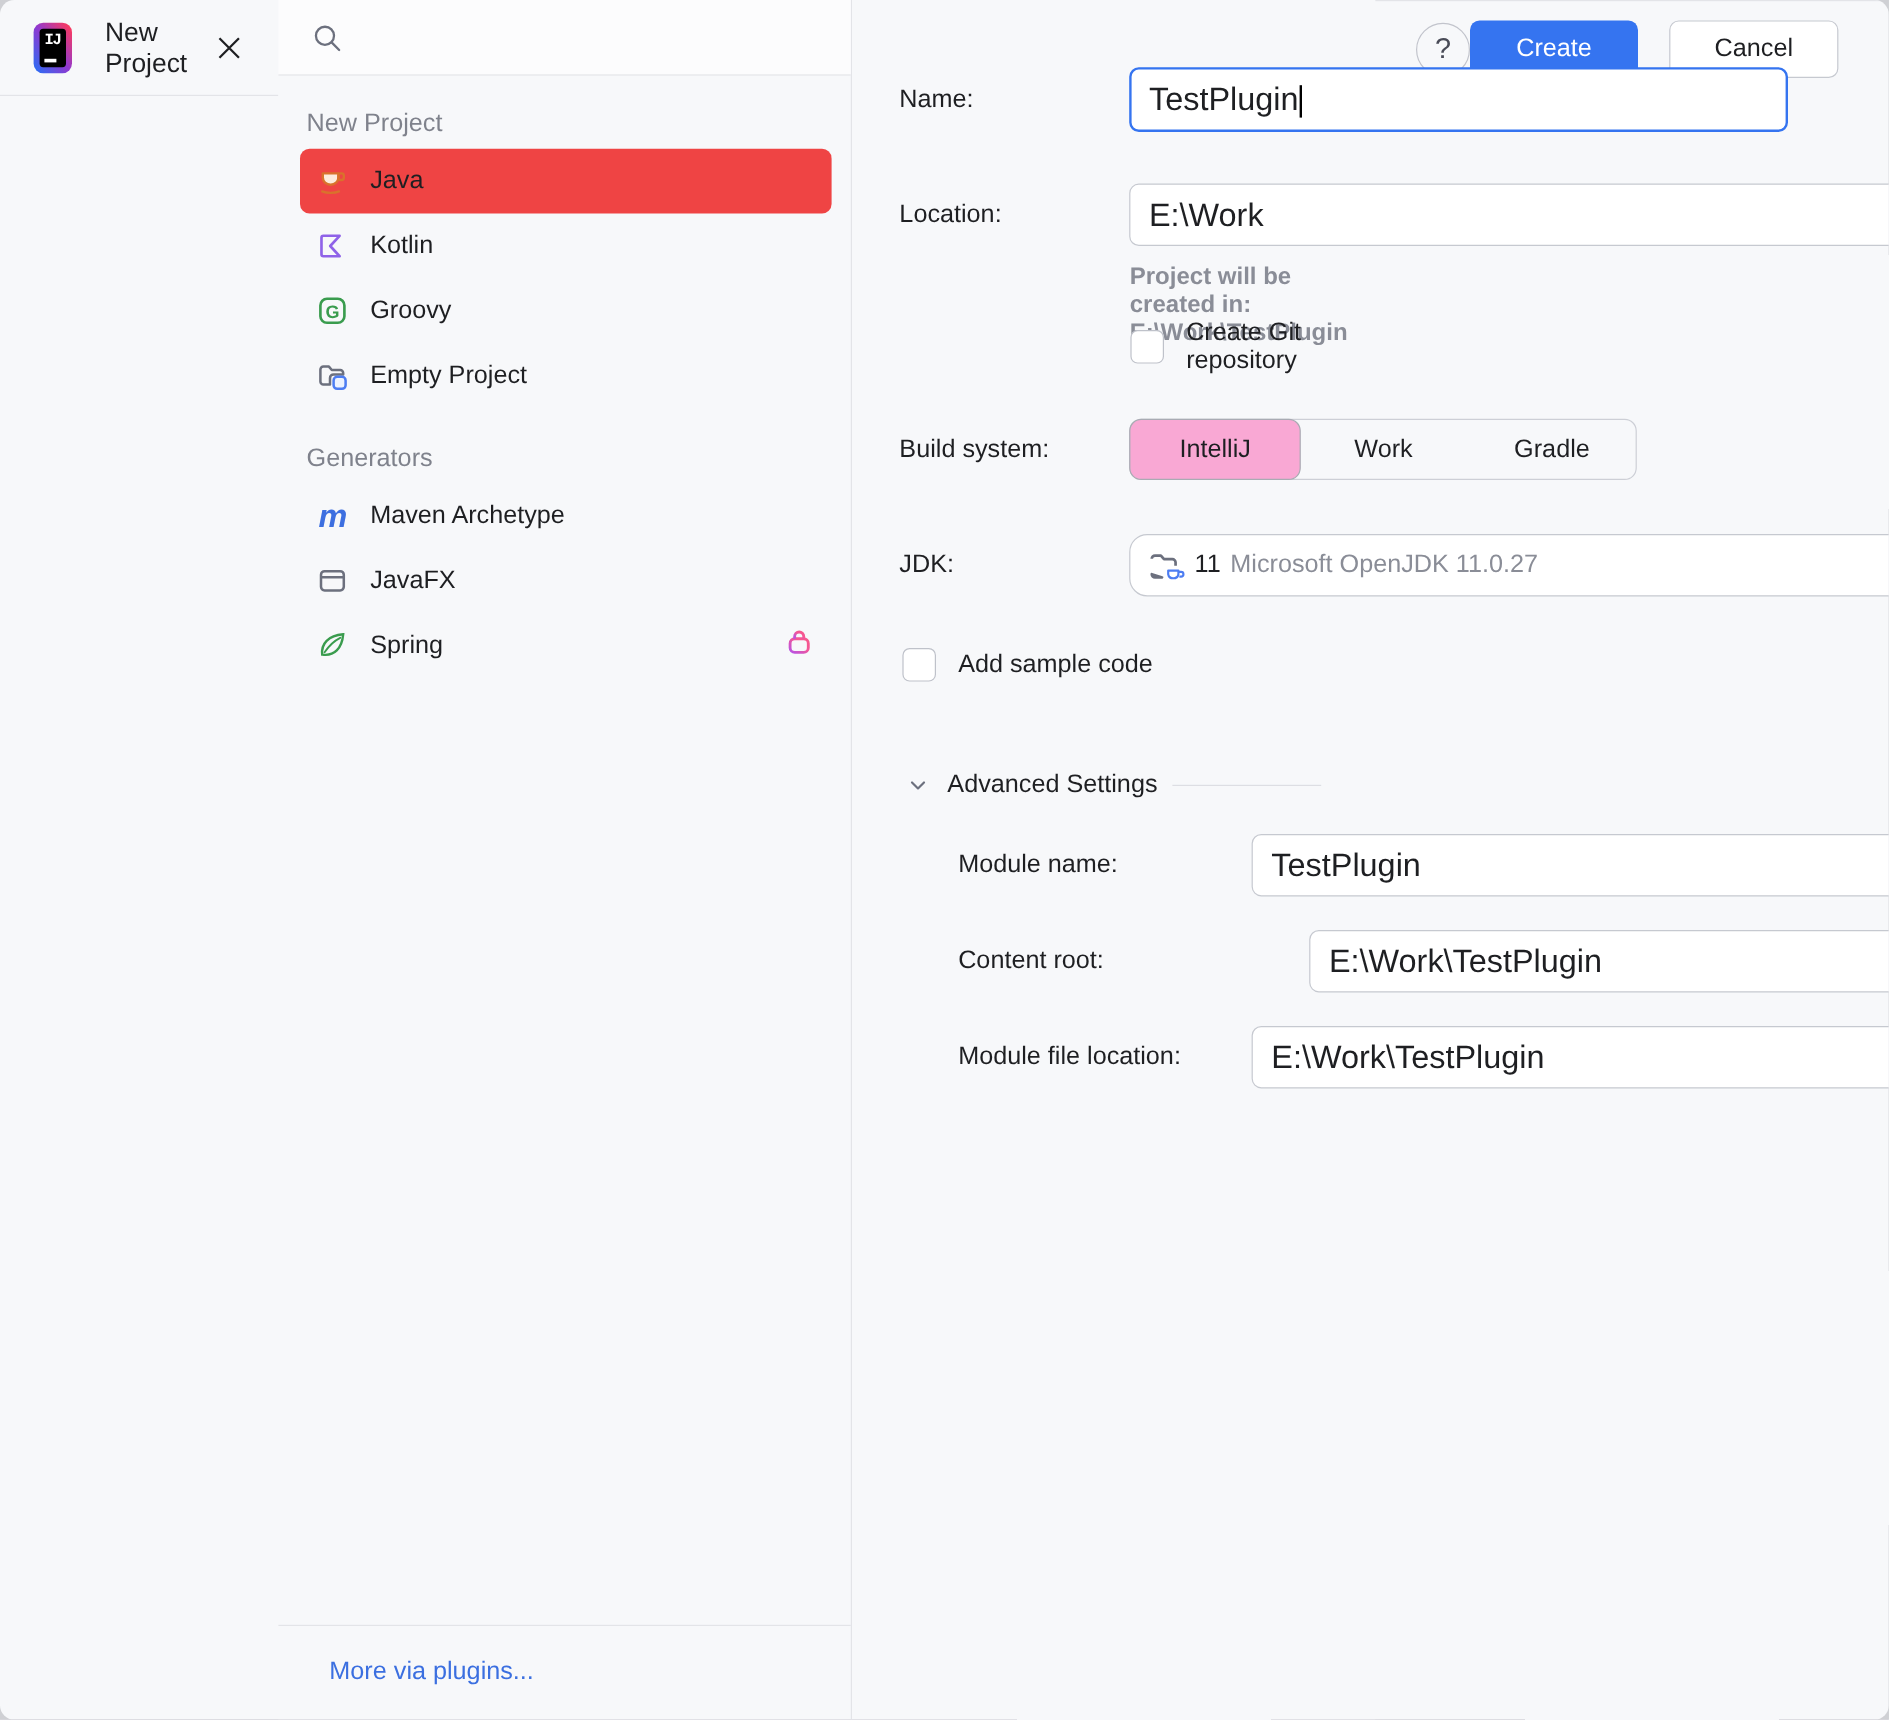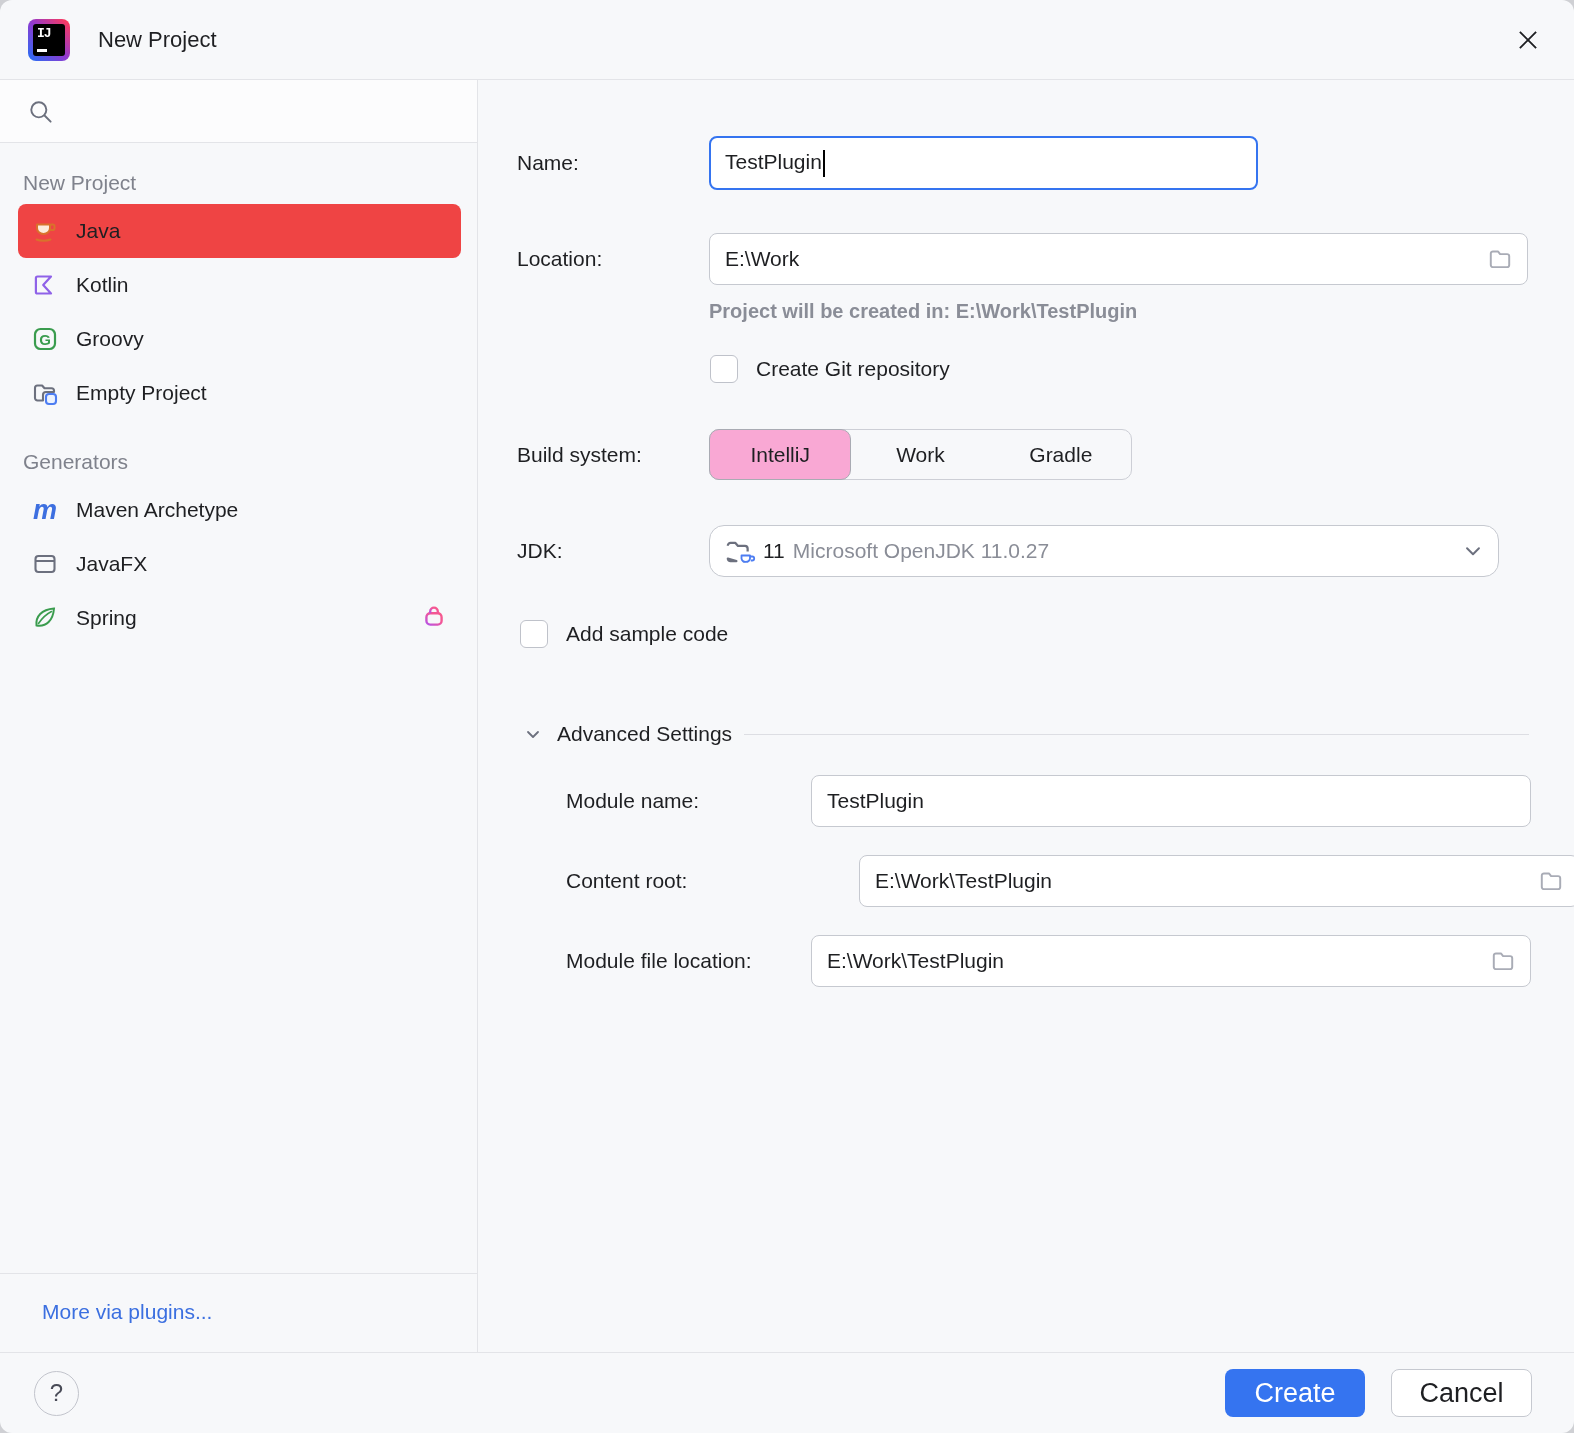--- a/index.html
+++ b/index.html
@@ -1,17 +1,17 @@
 <!DOCTYPE html>
 <html><head>
 <meta charset="utf-8">
 <style>
   * { margin:0; padding:0; box-sizing:border-box; }
   html,body { width:1574px; height:1433px; background:#CFD0D4; font-family:"Liberation Sans","DejaVu Sans",sans-serif; color:#1E1F22; }
-  .window { width:1574px; height:1433px; background:#F7F8FA; border-radius:12px; overflow:hidden; display:flex; flex-direction:column; }
+  .window { width:1574px; height:1433px; background:#F7F8FA; border-radius:12px; overflow:hidden; display:flex; flex-direction:row; }
 
   
   .titlebar { height:80px; flex:0 0 80px; display:flex; align-items:center; padding:0 26px 0 28px; border-bottom:1px solid #E3E4E8; }
   .app-logo { width:42px; height:42px; border-radius:8px; background:linear-gradient(to bottom left,#FD3A5C 5%,#9039D0 50%,#2E6BF3 95%); position:relative; }
   .app-logo .logo-inner { position:absolute; inset:5px; background:#000; border-radius:3px; }
   .app-logo .logo-ij { position:absolute; top:7px; left:9px; color:#fff; font-family:"Liberation Mono","DejaVu Sans Mono",monospace; font-size:13px; font-weight:bold; letter-spacing:-1px; }
   .app-logo .logo-bar { position:absolute; left:9px; bottom:9px; width:10px; height:2.5px; background:#fff; }
   .titlebar .title { margin-left:28px; font-size:22px; color:#1E1F22; }
   .titlebar .spacer { flex:1; }
   .close-btn { width:40px; height:40px; display:flex; align-items:center; justify-content:center; cursor:default; }
@@ -30,21 +30,21 @@
   .nav-item .nav-icon { width:28px; height:28px; display:flex; align-items:center; justify-content:center; flex:0 0 28px; }
   .nav-item .nav-label { flex:1; }
   .maven-m { font-size:27px; font-weight:bold; font-style:italic; color:#3D6FE0; line-height:28px; }
   .more-box { border-top:1px solid #E3E4E8; padding:26px 24px 28px 42px; }
   .more-link { color:#3B6FE0; font-size:21px; cursor:pointer; }
 
   
   .main { flex:1; position:relative; background:#F7F8FA; }
   .row { position:absolute; display:flex; align-items:center; }
   .flabel { font-size:21px; color:#1E1F22; }
-  .textfield { background:#FFFFFF; border:1px solid #C6C9D0; border-radius:8px; display:flex; align-items:center; padding:0 14px 0 15px; font-size:21px; color:#1E1F22; }
+  .textfield { background:#FFFFFF; border:1px solid #C6C9D0; border-radius:8px; display:flex; align-items:center; padding:0 14px 0 15px; font-size:27px; color:#1E1F22; }
   .textfield.focused { border:2px solid #3574F0; padding:0 13px 0 14px; }
   .textfield .value { flex:1; white-space:nowrap; overflow:hidden; }
   .caret { display:inline-block; width:2px; height:27px; background:#000; vertical-align:middle; margin-left:1px; }
   .hint { font-size:20px; color:#8A8D97; }
   .checkbox { width:28px; height:28px; background:#fff; border:1px solid #BFC2CA; border-radius:6px; flex:0 0 28px; }
   .cb-label { font-size:21px; margin-left:18px; }
 
   .segmented { display:flex; border:1px solid #CDCFD6; border-radius:10px; height:51px; }
   .seg { flex:1; display:flex; align-items:center; justify-content:center; font-size:21px; color:#1E1F22; cursor:default; }
   .seg.selected { background:#f9a8d4; border:1px solid #A9ABB3; border-radius:10px; margin:-1px; height:51px; }
@@ -56,21 +56,21 @@
   .jdk-cup-overlay { position:absolute; right:-4px; bottom:-3px; background:transparent; }
 
   .adv-header { display:flex; align-items:center; gap:12px; cursor:default; }
   .adv-title { font-size:21px; color:#1E1F22; white-space:nowrap; }
   .adv-line { flex:1; border-top:1px solid #DDDEE3; }
 
   
   .footer { height:81px; flex:0 0 81px; border-top:1px solid #E3E4E8; display:flex; align-items:center; padding:0 42px 0 34px; }
   .help-btn { width:45px; height:45px; border:1.5px solid #C2C4CC; border-radius:50%; display:flex; align-items:center; justify-content:center; font-size:24px; color:#494B57; background:transparent; }
   .footer .spacer { flex:1; }
-  .btn { height:48px; border-radius:8px; font-size:27px; display:flex; align-items:center; justify-content:center; cursor:default; font-family:inherit; }
+  .btn { height:48px; border-radius:8px; font-size:21px; display:flex; align-items:center; justify-content:center; cursor:default; font-family:inherit; }
   .btn-create { width:140px; background:#3574F0; color:#fff; border:none; margin-right:26px; }
   .btn-create::first-letter { text-decoration:underline; }
   .btn-cancel { width:141px; background:#fff; color:#1E1F22; border:1px solid #C6C9D0; }
 </style>
 </head>
 <body>
 
 <div class="window">
 
   <div class="titlebar">

